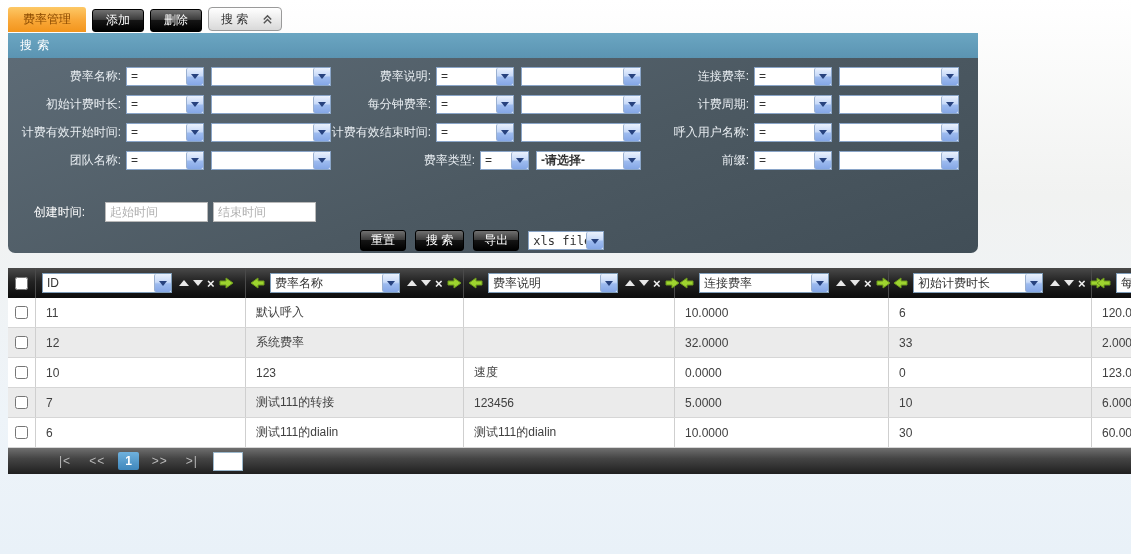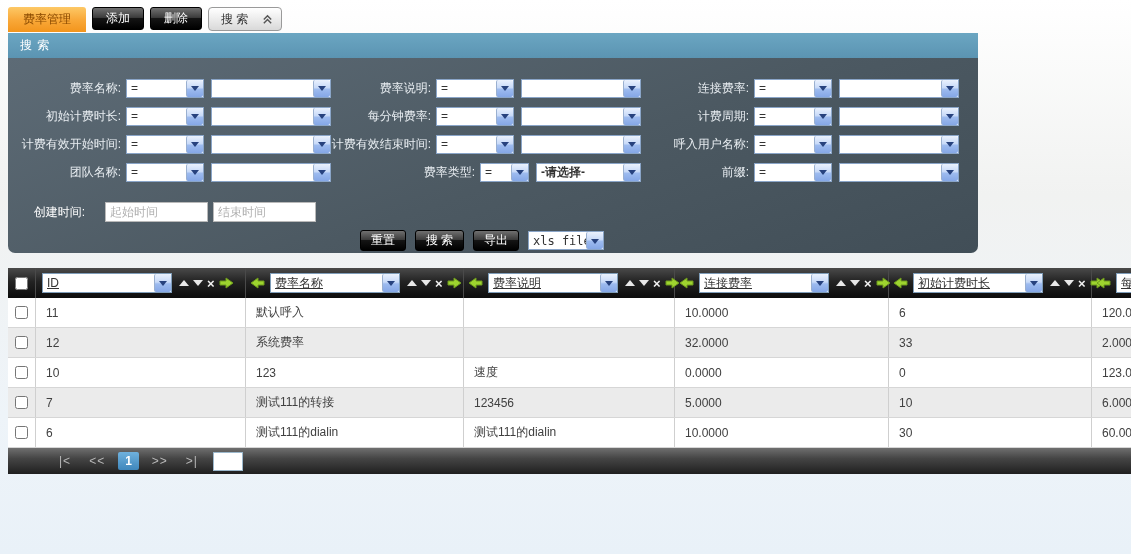--- a/index.html
+++ b/index.html
@@ -6,31 +6,31 @@
   html,body { width:1131px; height:554px; }
   body {
     font-family:"Liberation Sans","DejaVu Sans",sans-serif;
     font-size:12px; color:#333;
     overflow:hidden; position:relative;
     background:linear-gradient(180deg,#ffffff 0%,#f1f2f1 35%,#eef4f9 75%,#e9f1f8 100%);
   }
   .page { position:absolute; inset:0; overflow:hidden; }
 
   
-  .toolbar { position:absolute; left:8px; top:7px; height:25px; display:flex; gap:6px; }
+  .toolbar { position:absolute; left:8px; top:7px; height:25px; display:flex; align-items:flex-end; gap:6px; }
   .tab-active {
     height:25px; line-height:25px; padding:0 15px;
     background:linear-gradient(180deg,#fdc866 0%,#f9a93a 50%,#f3951c 100%);
     border-radius:3px 3px 0 0; color:#8a4a00; cursor:default;
   }
   .btn-dark {
     height:23px; line-height:21px; padding:0 13px; color:#fff; font-size:12px;
     background:linear-gradient(180deg,#707070 0%,#3c3c3c 45%,#141414 50%,#000 100%);
     border:1px solid #000; border-radius:3px; cursor:pointer;
-    font-family:Liberation Serif, serif;
+    font-family:Liberation Sans, sans-serif;
   }
   .btn-toggle {
     height:24px; padding:0 8px 0 12px; display:flex; align-items:center; gap:14px;
     background:linear-gradient(180deg,#ffffff 0%,#ececec 50%,#d9d9d9 100%);
     border:1px solid #9a9a9a; border-radius:4px; color:#333; cursor:pointer; margin-bottom:1px;
   }
   .chev-dbl { display:inline-block; line-height:0; }
 
   
   .search-panel { position:absolute; left:8px; top:33px; width:970px; }
@@ -38,21 +38,21 @@
     height:25px; line-height:25px; padding-left:12px; letter-spacing:1px;
     background:linear-gradient(180deg,#6ba6c2 0%,#5b94b2 100%); color:#fff;
   }
   .panel-body {
     position:relative; height:195px;
     background:linear-gradient(160deg,#5d6b76 0%,#4c5962 55%,#414e57 100%);
     border-radius:0 0 7px 7px;
   }
   .fields-grid {
     display:grid; grid-template-columns:323px 310px 318px;
-    row-gap:8px; padding-top:20px;
+    row-gap:8px; padding-top:8px;
   }
   .field { display:flex; align-items:center; height:20px; }
   .field label { flex:1; text-align:right; padding-right:5px; color:#e9eef2; white-space:nowrap; }
 
   .combo {
     display:inline-flex; align-items:center; height:19px;
     background:#fff; border:1px solid #8aa5c8; overflow:hidden;
     color:#333; cursor:pointer; position:relative; flex:none;
   }
   .combo .combo-text { flex:1; padding-left:4px; white-space:nowrap; overflow:hidden; }
@@ -87,21 +87,21 @@
   
   .grid { position:absolute; left:8px; top:268px; width:1294px; }
   .grid-header {
     display:flex; height:30px; align-items:center;
     background:linear-gradient(180deg,#4a4a4a 0%,#232323 45%,#0c0c0c 100%);
   }
   .hcol { display:flex; align-items:center; height:30px; border-right:1px solid #4a4a4a; padding:0 4px; gap:3px; }
   .c0 { width:28px; justify-content:center; }
   .c1 { width:210px; } .c2 { width:218px; } .c3 { width:211px; }
   .c4 { width:214px; } .c5 { width:203px; } .c6 { width:209px; border-right:none; }
-  .hcombo { width:130px; height:20px; border-color:#7f9db9; margin:0 2px;text-decoration:underline; }
+  .hcombo { width:130px; height:20px; border-color:#7f9db9; margin:0 2px; }
   .sort-cluster { display:flex; align-items:center; gap:4px; margin-left:2px; }
   .tri-up { width:0; height:0; border-left:5px solid transparent; border-right:5px solid transparent; border-bottom:6px solid #e8e8e8; cursor:pointer; }
   .tri-down { width:0; height:0; border-left:5px solid transparent; border-right:5px solid transparent; border-top:6px solid #e8e8e8; cursor:pointer; }
   .x-icon { color:#f2f2f2; font-size:13px; line-height:13px; cursor:pointer; font-weight:bold; }
   .garrow { display:inline-block; line-height:0; cursor:pointer; }
   .garrow.left svg { transform:scaleX(-1); }
 
   .grid-body .row { display:flex; height:30px; background:#fff; border-bottom:1px solid #d6d6d6; }
   .grid-body .row.alt { background:#ebebeb; }
   .cell { display:flex; align-items:center; padding-left:10px; border-right:1px solid #cfcfcf; overflow:hidden; white-space:nowrap; color:#404040; }

